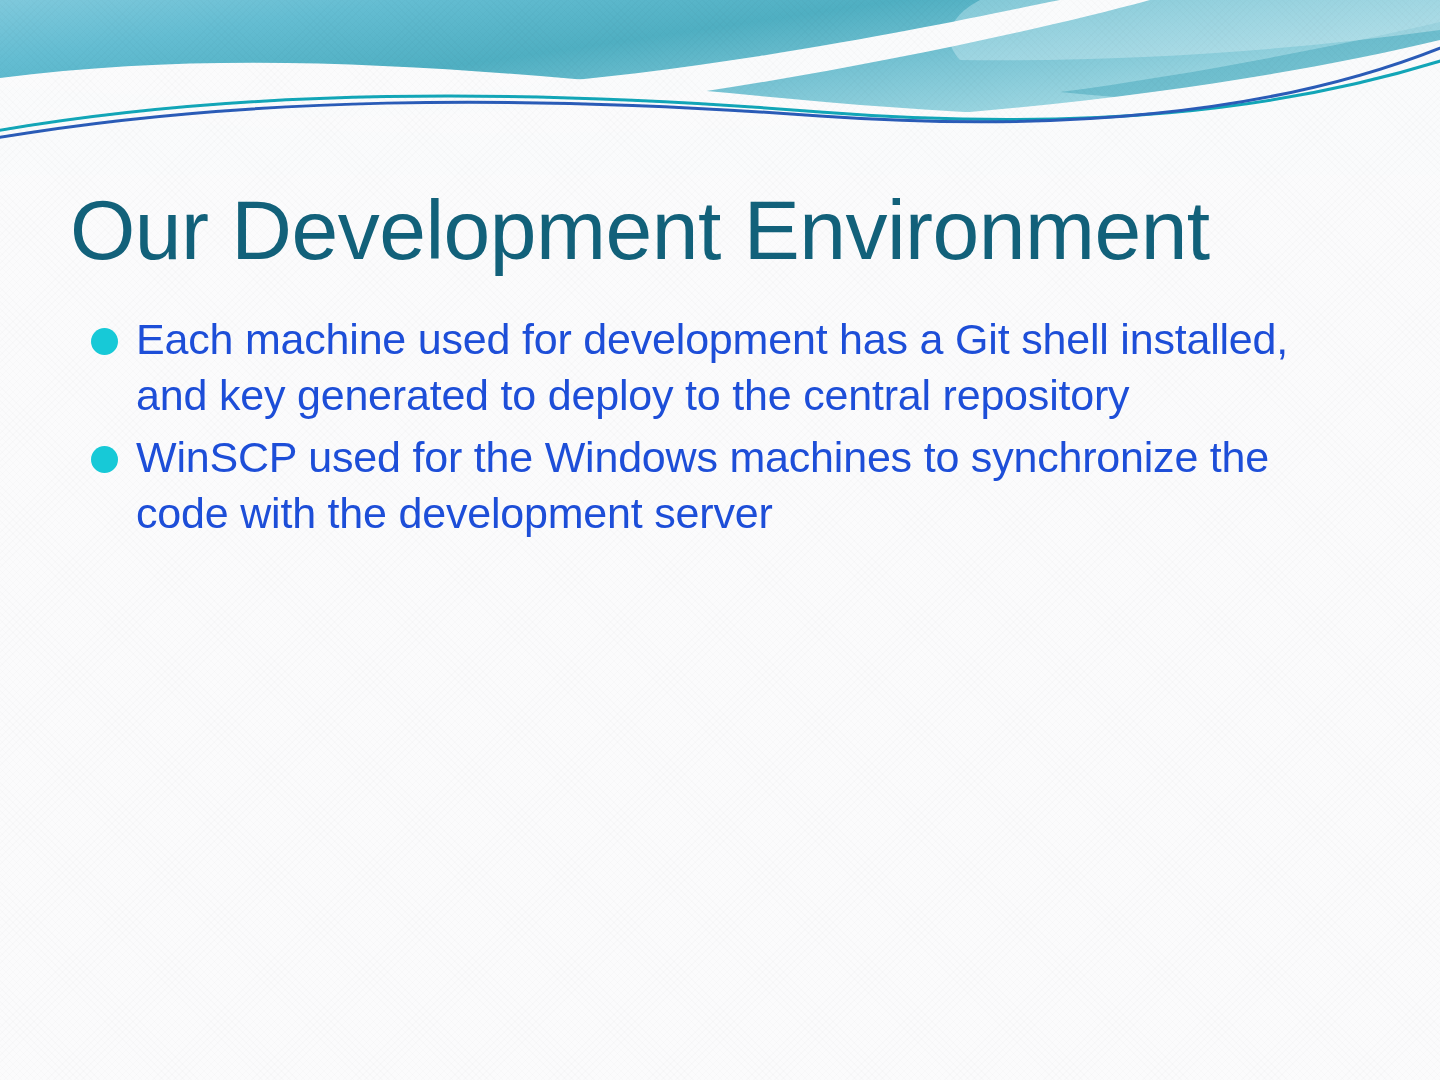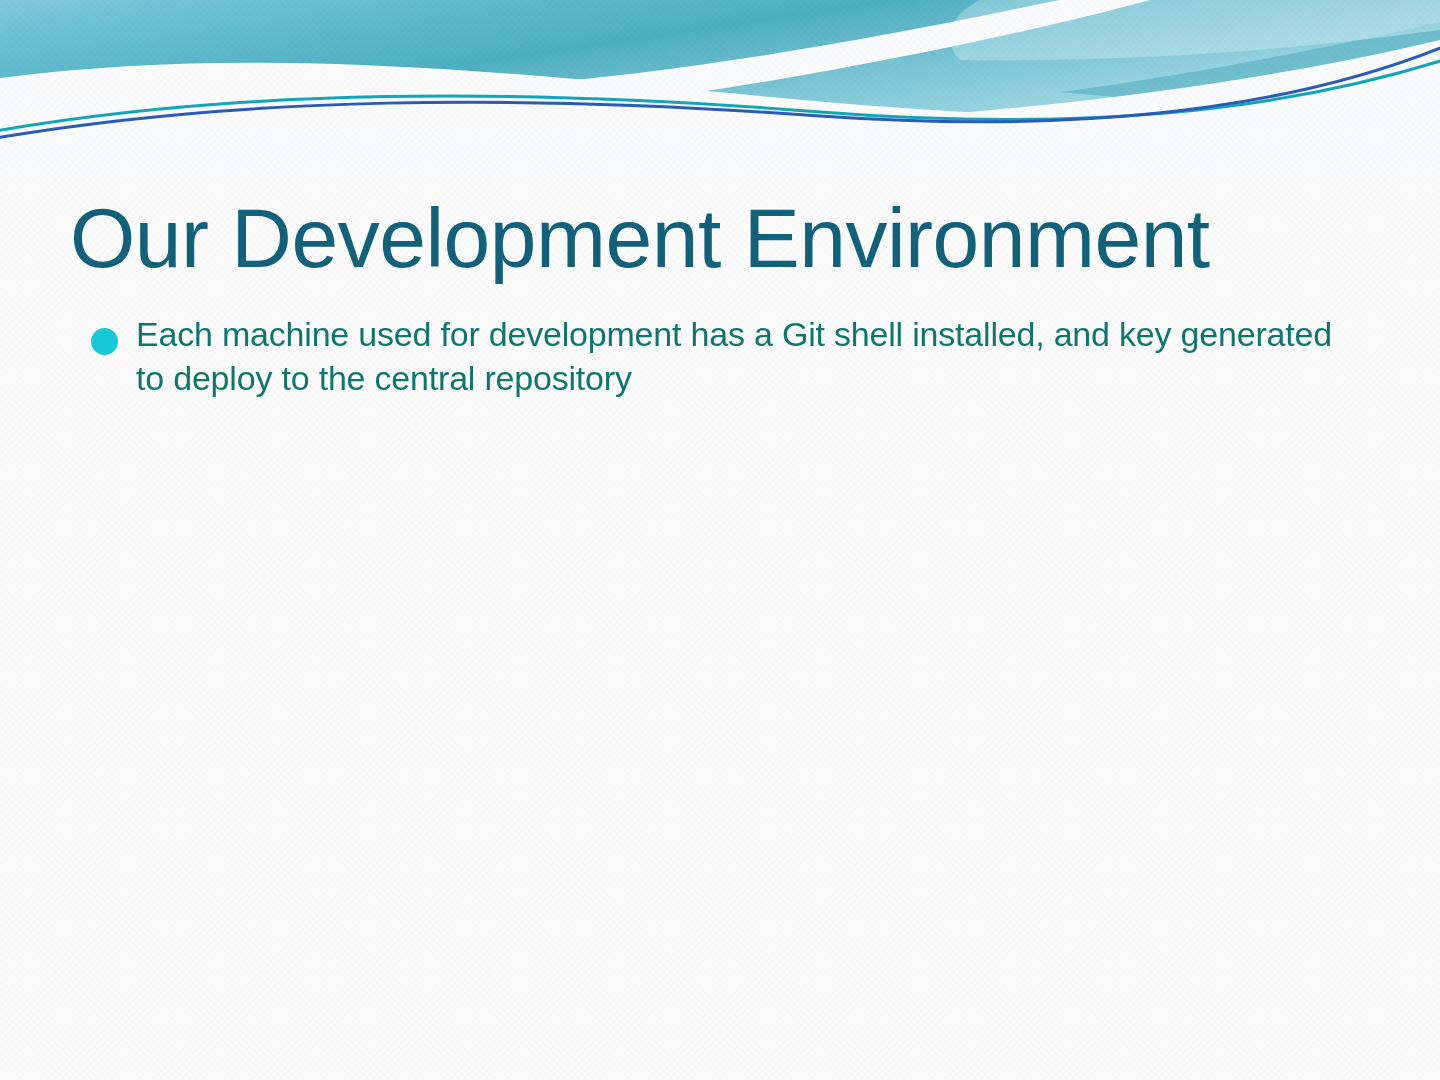--- a/index.html
+++ b/index.html
@@ -43,21 +43,21 @@
     top: 0;
     left: 0;
     width: 1440px;
     height: 175px;
     z-index: 1;
   }
 
   .title {
     position: absolute;
     left: 70px;
-    top: 196px;
+    top: 188px;
     width: 1320px;
     z-index: 4;
     font-size: 84px;
     line-height: 1.0;
     font-weight: 400;
     letter-spacing: -0.5px;
     white-space: nowrap;
   }
 
   .body-list {
@@ -68,23 +68,23 @@
     z-index: 4;
     margin: 0;
     padding: 0;
     list-style: none;
   }
 
   .bullet-item {
     position: relative;
     padding-left: 50px;
     margin-bottom: 6px;
-    font-size: 34px;
+    font-size: 43px;
     line-height: 1.30;
-    color: #0f766e;
+    color: #1d4ed8;
     letter-spacing: -0.2px;
   }
 
   .bullet-dot {
     position: absolute;
     left: 5px;
     top: 16px;
     width: 27px;
     height: 27px;
     border-radius: 50%;
@@ -152,19 +152,23 @@
 
   <h1 class="title" style="color:#12617A; margin:0;">Our Development Environment</h1>
 
   <ul class="body-list">
 
     <li class="bullet-item">
       <span class="bullet-dot" style="background:#17C9D7;"></span>
       <span class="bullet-text">Each machine used for development has a Git shell installed, and key generated to deploy to the central repository</span>
     </li>
 
+    <li class="bullet-item">
+      <span class="bullet-dot" style="background:#17C9D7;"></span>
+      <span class="bullet-text">WinSCP used for the Windows machines to synchronize the code with the development server</span>
+    </li>
 
 
 
   </ul>
 
   <div class="texture"></div>
 </div>
 
 </body></html>

